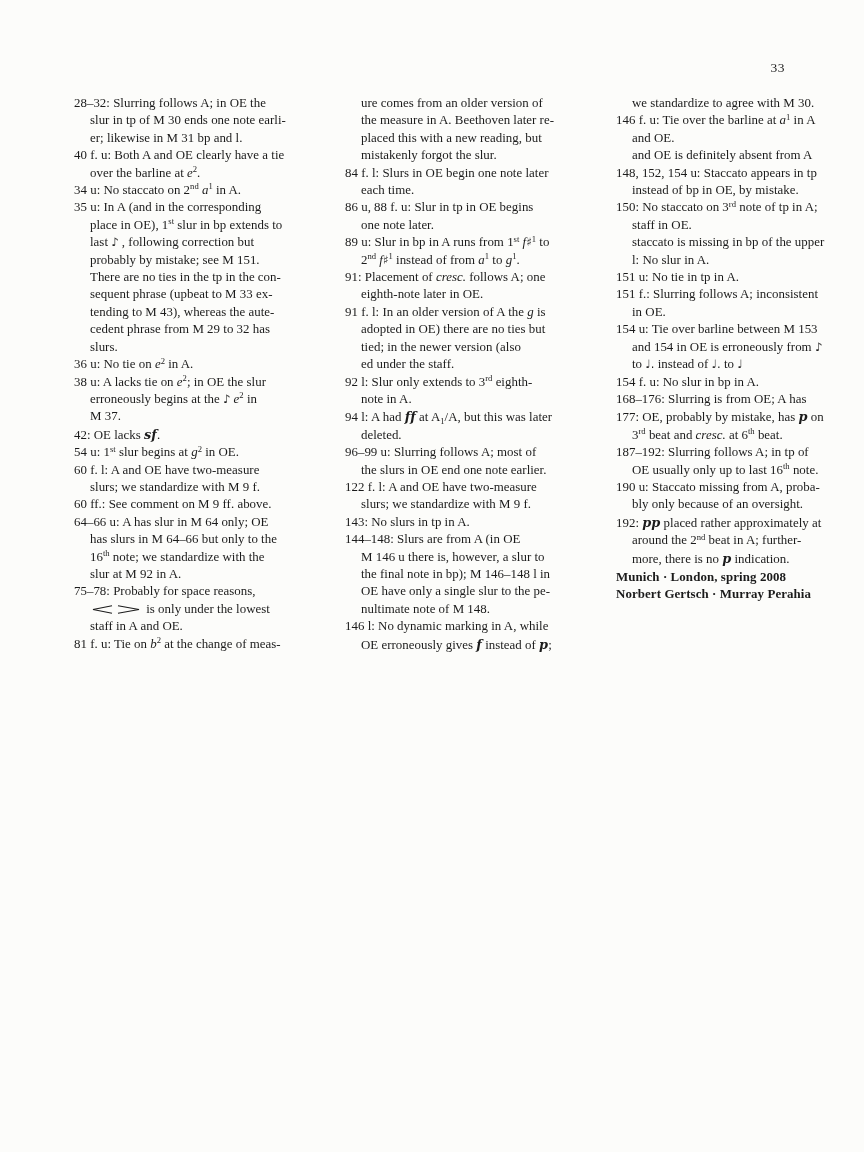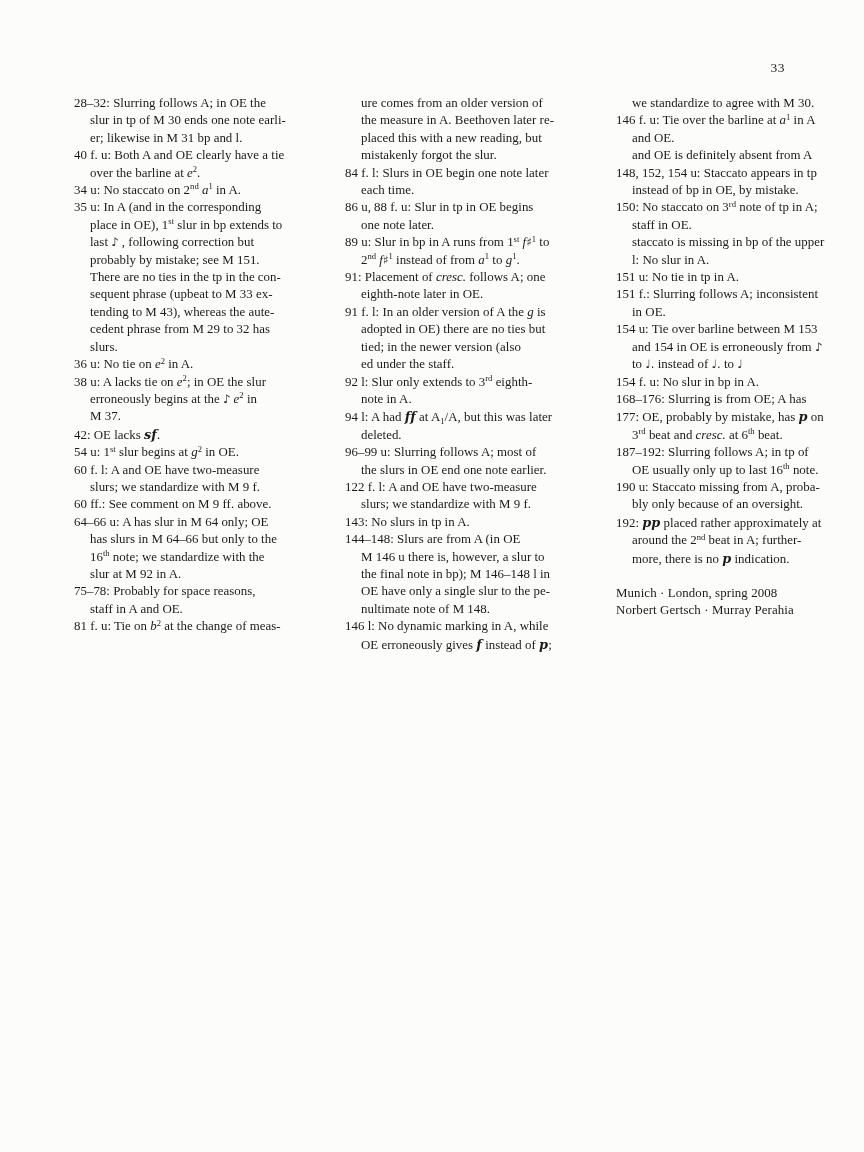--- a/index.html
+++ b/index.html
@@ -34,21 +34,21 @@
     letter-spacing:0.02px;
   }
   .line.cont{padding-left:16px;}
   sup,sub{line-height:0;letter-spacing:0;}
   sup{font-size:8.6px;vertical-align:baseline;position:relative;top:-4.6px;}
   sub{font-size:8.6px;vertical-align:baseline;position:relative;top:2.2px;}
   i{font-style:italic;}
   .dyn{font-style:italic;font-weight:bold;font-family:"DejaVu Serif",serif;text-align:center;}
   .mnote{font-family:"DejaVu Sans",sans-serif;font-size:11.5px;}
   .hairpin{vertical-align:-1px;margin:0 3px 0 2px;}
-  .sig{margin-top:17px;}
+  .sig{margin-top:1px;font-weight:bold;}
   .sig .line{letter-spacing:0.1px;}
 </style>
 </head>
 <body>
 
 <div class="page-number">33</div>
 
 <div class="columns">
   <div class="col">
       <div class="line">28–32: Slurring follows A; in OE the</div>
@@ -73,20 +73,24 @@
       <div class="line">42: OE lacks <span class="dyn">sf</span>.</div>
       <div class="line">54 u: 1<sup>st</sup> slur begins at <i>g</i><sup>2</sup> in OE.</div>
       <div class="line">60 f. l: A and OE have two-measure</div>
       <div class="line cont">slurs; we standardize with M 9 f.</div>
       <div class="line">60 ff.: See comment on M 9 ff. above.</div>
       <div class="line">64–66 u: A has slur in M 64 only; OE</div>
       <div class="line cont">has slurs in M 64–66 but only to the</div>
       <div class="line cont">16<sup>th</sup> note; we standardize with the</div>
       <div class="line cont">slur at M 92 in A.</div>
       <div class="line">75–78: Probably for space reasons,</div>
+      <div class="line cont"><svg class="hairpin" width="48" height="9" viewBox="0 0 48 9">
+          <path d="M20 0.8 L1 4.5 L20 8.2" fill="none" stroke="currentColor" stroke-width="1.1"></path>
+          <path d="M26 0.8 L47 4.5 L26 8.2" fill="none" stroke="currentColor" stroke-width="1.1"></path>
+        </svg> is only under the lowest</div>
       <div class="line cont">staff in A and OE.</div>
       <div class="line">81 f. u: Tie on <i>b</i><sup>2</sup> at the change of meas-</div>
     </div>
   <div class="col">
       <div class="line cont">ure comes from an older version of</div>
       <div class="line cont">the measure in A. Beethoven later re-</div>
       <div class="line cont">placed this with a new reading, but</div>
       <div class="line cont">mistakenly forgot the slur.</div>
       <div class="line">84 f. l: Slurs in OE begin one note later</div>
       <div class="line cont">each time.</div>

